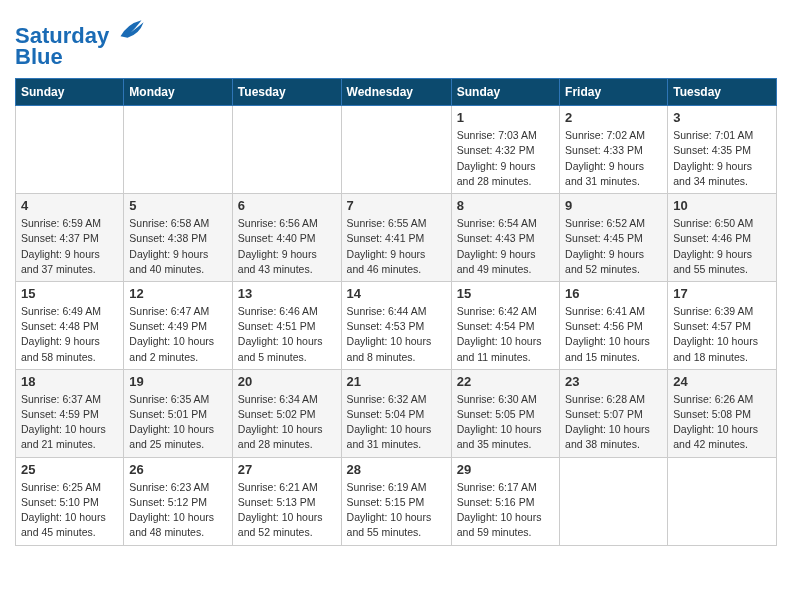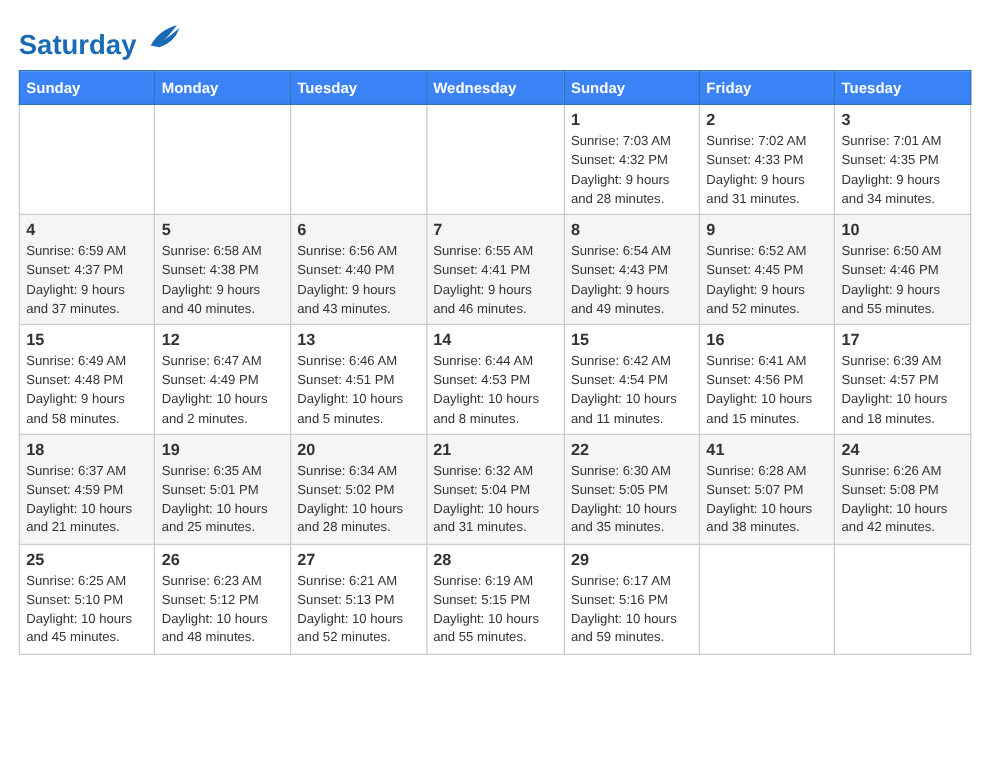--- a/index.html
+++ b/index.html
@@ -47,21 +47,21 @@
       font-size: 16px;
       color: #333;
       font-weight: 500;
     }
     .calendar-table {
       width: 100%;
       border-collapse: collapse;
       font-size: 11px;
     }
     .calendar-table th {
-      background-color: #3b82f6;
+      background-color: #0c4a6e;
       color: #fff;
       font-weight: bold;
       text-align: left;
       padding: 6px 5px;
       font-size: 12px;
       border: 1px solid #2e75b6;
     }
     .calendar-table td {
       border: 1px solid #ccc;
       vertical-align: top;
@@ -99,20 +99,21 @@
   <div class="logo">
     <div>
       <div style="display:flex;align-items:center;">
         <div class="logo-text">
           <span>Saturday</span>
           <svg class="logo-bird" viewBox="0 0 40 35">
             <path d="M5 28 Q15 10 35 5 Q25 18 20 22 Q30 15 38 8 Q32 25 15 30 Z" fill="#1a6bb5"></path>
           </svg>
         </div>
       </div>
+      <div style="font-size:22px;font-weight:bold;color:#1a6bb5;margin-top:-4px;">Blue</div>
     </div>
   </div>
   <div class="title-area">
     <div class="main-title"></div>
     <div class="subtitle"></div>
   </div>
 </div>
 
 <table class="calendar-table">
   <thead>
@@ -220,21 +221,21 @@
         </td>
         <td>
           <span class="day-number">21</span>
           <div class="day-info">Sunrise: 6:32 AM<br>Sunset: 5:04 PM<br>Daylight: 10 hours and 31 minutes.</div>
         </td>
         <td>
           <span class="day-number">22</span>
           <div class="day-info">Sunrise: 6:30 AM<br>Sunset: 5:05 PM<br>Daylight: 10 hours and 35 minutes.</div>
         </td>
         <td>
-          <span class="day-number">41</span>
+          <span class="day-number">23</span>
           <div class="day-info">Sunrise: 6:28 AM<br>Sunset: 5:07 PM<br>Daylight: 10 hours and 38 minutes.</div>
         </td>
         <td>
           <span class="day-number">24</span>
           <div class="day-info">Sunrise: 6:26 AM<br>Sunset: 5:08 PM<br>Daylight: 10 hours and 42 minutes.</div>
         </td>
       </tr>
       <tr class="week-row">
         <td>
           <span class="day-number">25</span>

